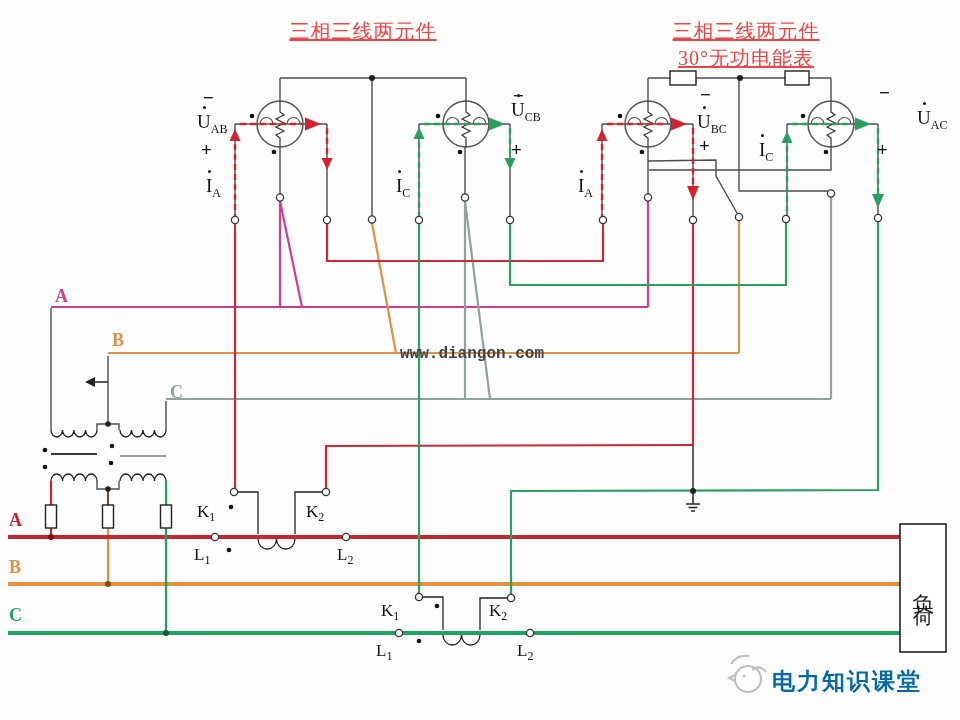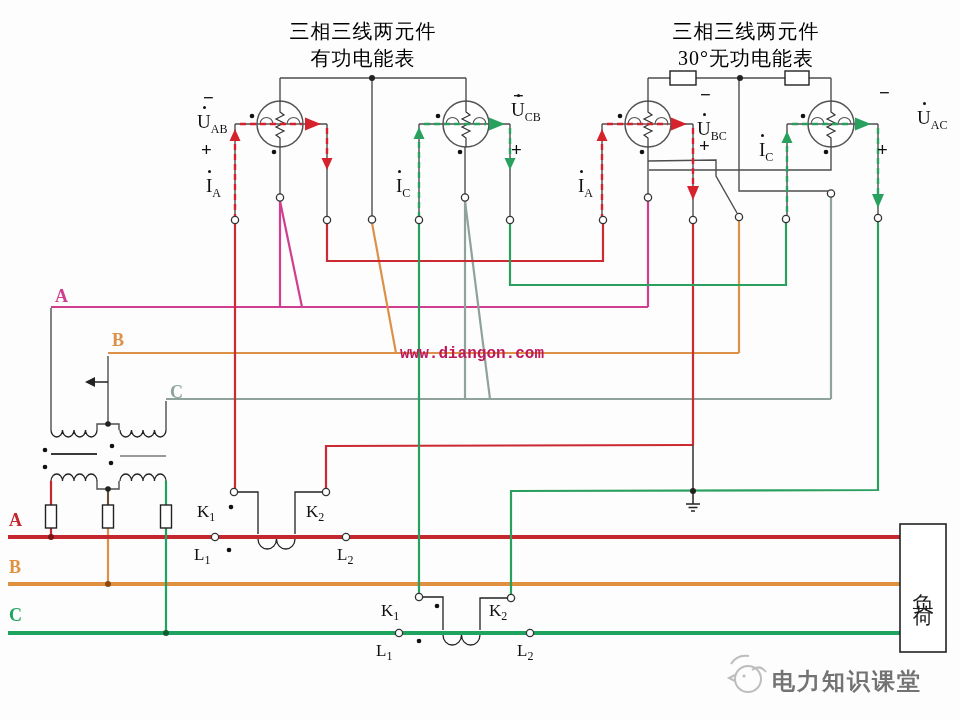--- a/index.html
+++ b/index.html
@@ -10,29 +10,29 @@
       font-size:19px;line-height:1;white-space:nowrap;}
   .lb sub{font-size:12px;line-height:1;}
   .lb .odot{position:absolute;width:3.4px;height:3.4px;background:#111;border-radius:50%;
             top:-6px;left:6px;}
   .sm{font-size:17px;}
   .sign{position:absolute;font-family:"Liberation Serif",serif;font-weight:bold;
         font-size:19px;color:#111;line-height:1;}
   .phase{position:absolute;font-family:"Liberation Serif",serif;font-weight:bold;
          font-size:18px;line-height:1;}
   .title{position:absolute;width:266px;text-align:center;font-size:20px;line-height:27px;
-         color:#000000;font-family:"Liberation Serif",serif;letter-spacing:1px;}
+         color:#ef4444;font-family:"Liberation Serif",serif;letter-spacing:1px;text-decoration:underline;}
   .wm{position:absolute;font-family:"Liberation Mono",monospace;font-weight:bold;
-      font-size:16px;color:#be185d;letter-spacing:0px;}
+      font-size:16px;color:#404040;letter-spacing:0px;}
   .load{position:absolute;left:900px;top:524px;width:46px;height:128px;
         display:flex;align-items:center;justify-content:center;
         writing-mode:vertical-rl;letter-spacing:12px;font-size:21px;color:#1c1c1c;
         font-family:"Liberation Serif",serif;}
   .brandtxt{position:absolute;left:772px;top:666px;font-family:"Liberation Sans",sans-serif;
-            font-weight:bold;font-size:23px;color:#737373;letter-spacing:2px;}
+            font-weight:bold;font-size:23px;color:#0369a1;letter-spacing:2px;}
 </style>
 </head>
 <body>
 
 <div id="stage">
 
 <svg id="wires" width="960" height="720" viewBox="0 0 960 720">
 
   <g stroke="#cf3e8f" stroke-width="2.2" fill="none">
     <path d="M51 307 L648 307"></path>
@@ -280,21 +280,20 @@
     <path d="M731 664 q6 -10 18 -8"></path>
     <circle cx="748" cy="679" r="13"></circle>
     <path d="M735 675 l-6 3 6 3"></path>
     <path d="M752 670 q8 -6 14 2"></path>
     <circle cx="744" cy="676" r="1.6" fill="#bdbdbd" stroke="none"></circle>
   </g>
 </svg>
 
 <div class="title" style="left:230px;top:18px;">
   <div>三相三线两元件</div>
-  <div>有功电能表</div>
 </div>
 <div class="title" style="left:613px;top:18px;">
   <div>三相三线两元件</div>
   <div>30°无功电能表</div>
 </div>
 
 <div class="sign" style="left:203px;top:88px;">−</div>
 <div class="lb" style="left:197px;top:112px;">
   <span class="odot"></span>
   <span>U</span><sub>AB</sub>
@@ -310,21 +309,21 @@
   <span class="odot"></span>
   <span>U</span><sub>CB</sub>
 </div>
 <div class="sign" style="left:511px;top:140px;">+</div>
 <div class="lb" style="left:396px;top:176px;">
   <span class="odot" style="left:2px;"></span>
   <span>I</span><sub>C</sub>
 </div>
 
 <div class="sign" style="left:700px;top:85px;">−</div>
-<div class="lb" style="left:697px;top:112px;margin-top:7px;">
+<div class="lb" style="left:697px;top:112px;">
   <span class="odot"></span>
   <span>U</span><sub>BC</sub>
 </div>
 <div class="sign" style="left:699px;top:136px;">+</div>
 <div class="lb" style="left:578px;top:176px;">
   <span class="odot" style="left:2px;"></span>
   <span>I</span><sub>A</sub>
 </div>
 
 <div class="sign" style="left:879px;top:83px;">−</div>

